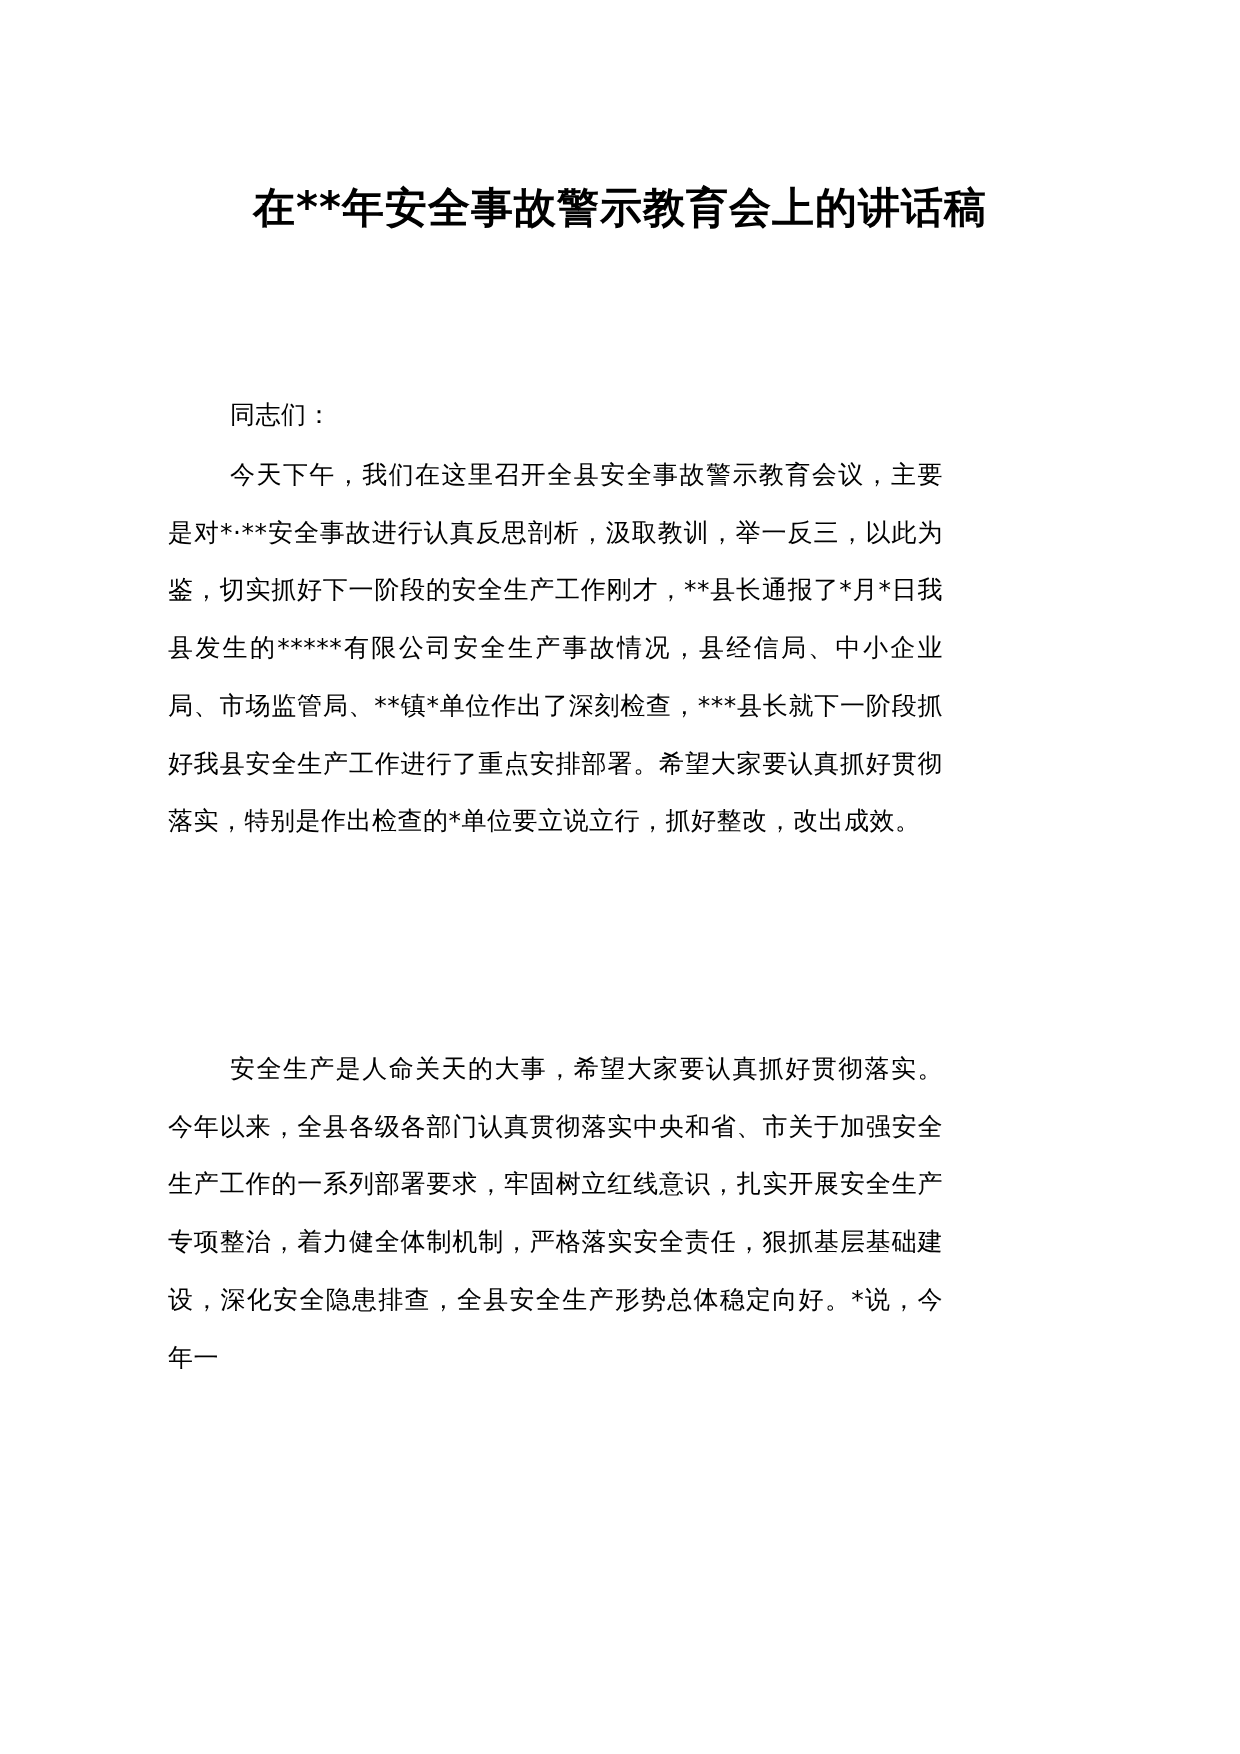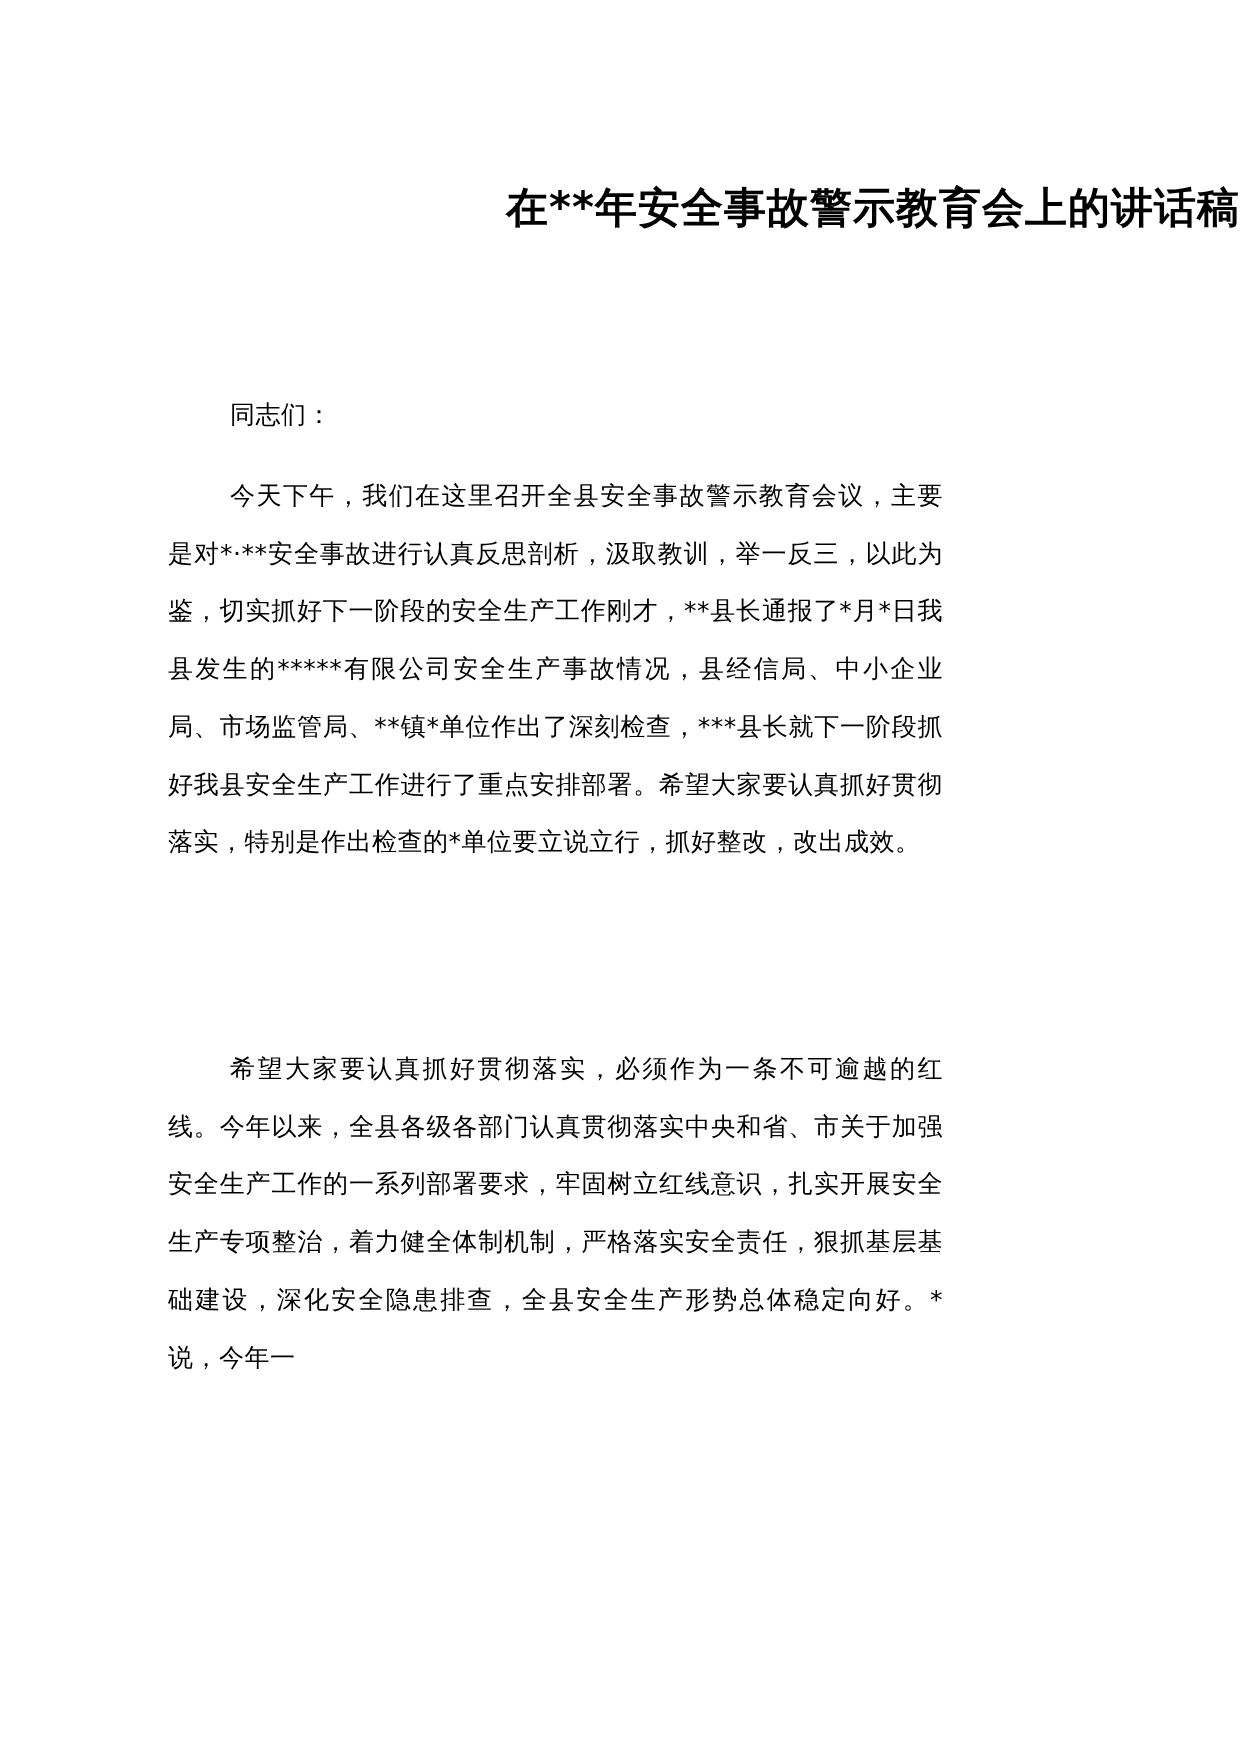--- a/index.html
+++ b/index.html
@@ -20,21 +20,21 @@
       left: 0; top: 0;
       width: 1240px;
       height: 1754px;
       background: #ffffff;
     }
     .title {
       position: absolute;
       left: 0;
       width: 1240px;
       top: 178px;
-      text-align: right;
+      text-align: center;
       font-size: 42px;
       font-weight: bold;
       line-height: 60px;
       letter-spacing: 1px;
       margin: 0;
     }
     .body-text {
       position: absolute;
       left: 168px;
       width: 775px;
@@ -43,32 +43,32 @@
       margin: 0;
       text-align: justify;
       text-justify: inter-character;
       letter-spacing: 0.5px;
     }
     .salutation {
       top: 386px;
       text-indent: 62px;
     }
     .para1 {
-      top: 467px;
+      top: 446px;
       text-indent: 62px;
     }
     .para2 {
       top: 1040px;
       text-indent: 62px;
     }
   </style>
 </head>
 <body>
 
 <div class="page">
   <h1 class="title">在**年安全事故警示教育会上的讲话稿</h1>
 
   <p class="body-text salutation">同志们：</p>
 
   <p class="body-text para1">今天下午，我们在这里召开全县安全事故警示教育会议，主要是对*·**安全事故进行认真反思剖析，汲取教训，举一反三，以此为鉴，切实抓好下一阶段的安全生产工作刚才，**县长通报了*月*日我县发生的*****有限公司安全生产事故情况，县经信局、中小企业局、市场监管局、**镇*单位作出了深刻检查，***县长就下一阶段抓好我县安全生产工作进行了重点安排部署。希望大家要认真抓好贯彻落实，特别是作出检查的*单位要立说立行，抓好整改，改出成效。</p>
 
-  <p class="body-text para2">希望大家要认真抓好贯彻落实，必须作为一条不可逾越的红线。今年以来，全县各级各部门认真贯彻落实中央和省、市关于加强安全生产工作的一系列部署要求，牢固树立红线意识，扎实开展安全生产专项整治，着力健全体制机制，严格落实安全责任，狠抓基层基础建设，深化安全隐患排查，全县安全生产形势总体稳定向好。*说，今年一</p>
+  <p class="body-text para2">安全生产是人命关天的大事，希望大家要认真抓好贯彻落实。今年以来，全县各级各部门认真贯彻落实中央和省、市关于加强安全生产工作的一系列部署要求，牢固树立红线意识，扎实开展安全生产专项整治，着力健全体制机制，严格落实安全责任，狠抓基层基础建设，深化安全隐患排查，全县安全生产形势总体稳定向好。*说，今年一</p>
 </div>
 
 </body></html>

